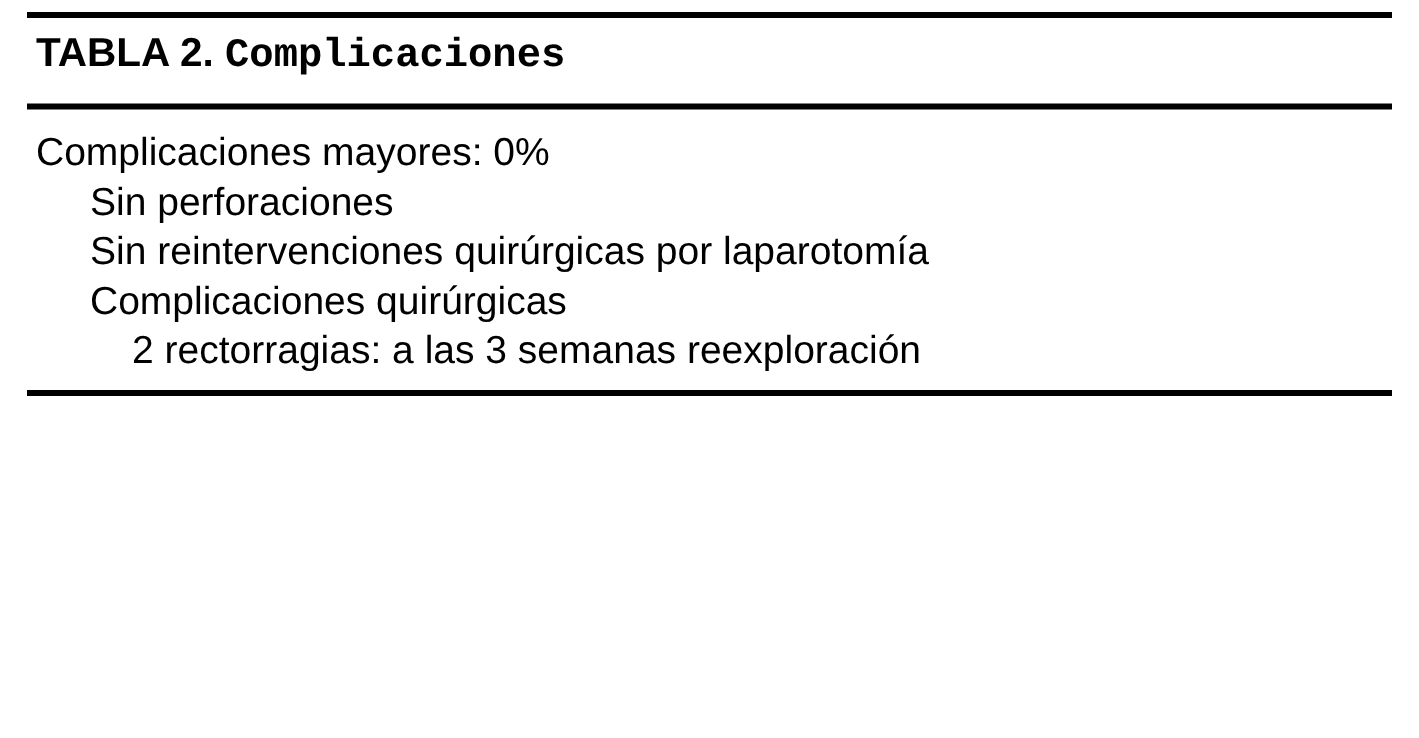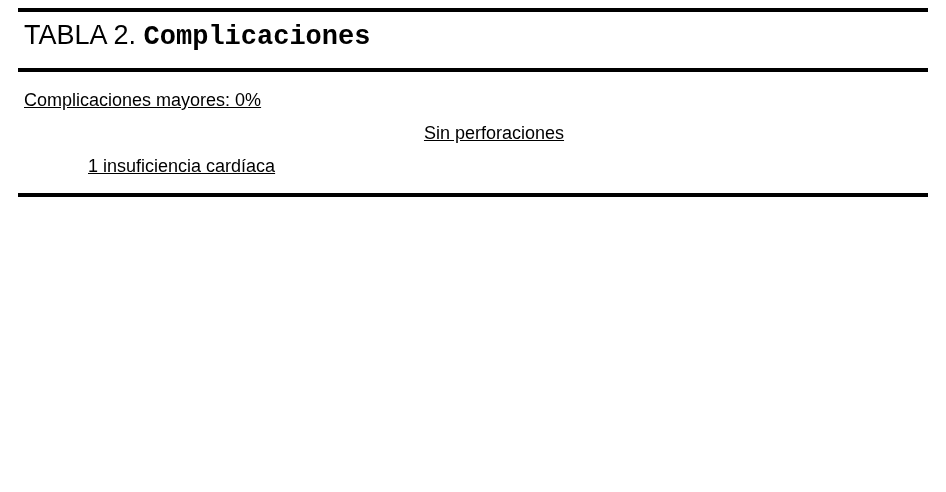--- a/index.html
+++ b/index.html
@@ -28,51 +28,52 @@
   .rule-top { height: 4px; margin-top: 8px; }
   .rule-mid { height: 4px; margin-top: 8px; }
   .rule-bottom { height: 4px; margin-top: 10px; }
 
   .caption {
     font-size: 27px;
     line-height: 34px;
     padding: 6px 0 6px 6px;
     white-space: nowrap;
   }
-  .caption .cap-label { font-weight: 400; }
+  .caption .cap-label { font-weight: 700; }
   .caption .cap-title { font-weight: 700; font-family: Liberation Mono, monospace; }
 
   .body {
     padding: 12px 0 0 6px;
   }
   .row {
-    font-size: 18px;
+    font-size: 26px;
     line-height: 33px;
     white-space: nowrap;
-    text-decoration: underline;
   }
   .lvl-0 { padding-left: 0px; }
-  .lvl-1 { padding-left: 36px; text-align: center; }
+  .lvl-1 { padding-left: 36px; }
   .lvl-2 { padding-left: 64px; }
 </style>
 </head>
 <body>
 
 <div class="table-wrap">
 
   <div class="rule rule-top"></div>
 
   <div class="caption">
     <span class="cap-label">TABLA 2.</span>
     <span class="cap-title">Complicaciones</span>
   </div>
 
   <div class="rule rule-mid"></div>
 
   <div class="body">
       <div class="row lvl-0">Complicaciones mayores: 0%</div>
       <div class="row lvl-1">Sin perforaciones</div>
-      <div class="row lvl-2">1 insuficiencia cardíaca</div>
+      <div class="row lvl-1">Sin reintervenciones quirúrgicas por laparotomía</div>
+      <div class="row lvl-1">Complicaciones quirúrgicas</div>
+      <div class="row lvl-2">2 rectorragias: a las 3 semanas reexploración</div>
     </div>
 
   <div class="rule rule-bottom"></div>
 
 </div>
 
 </body></html>

